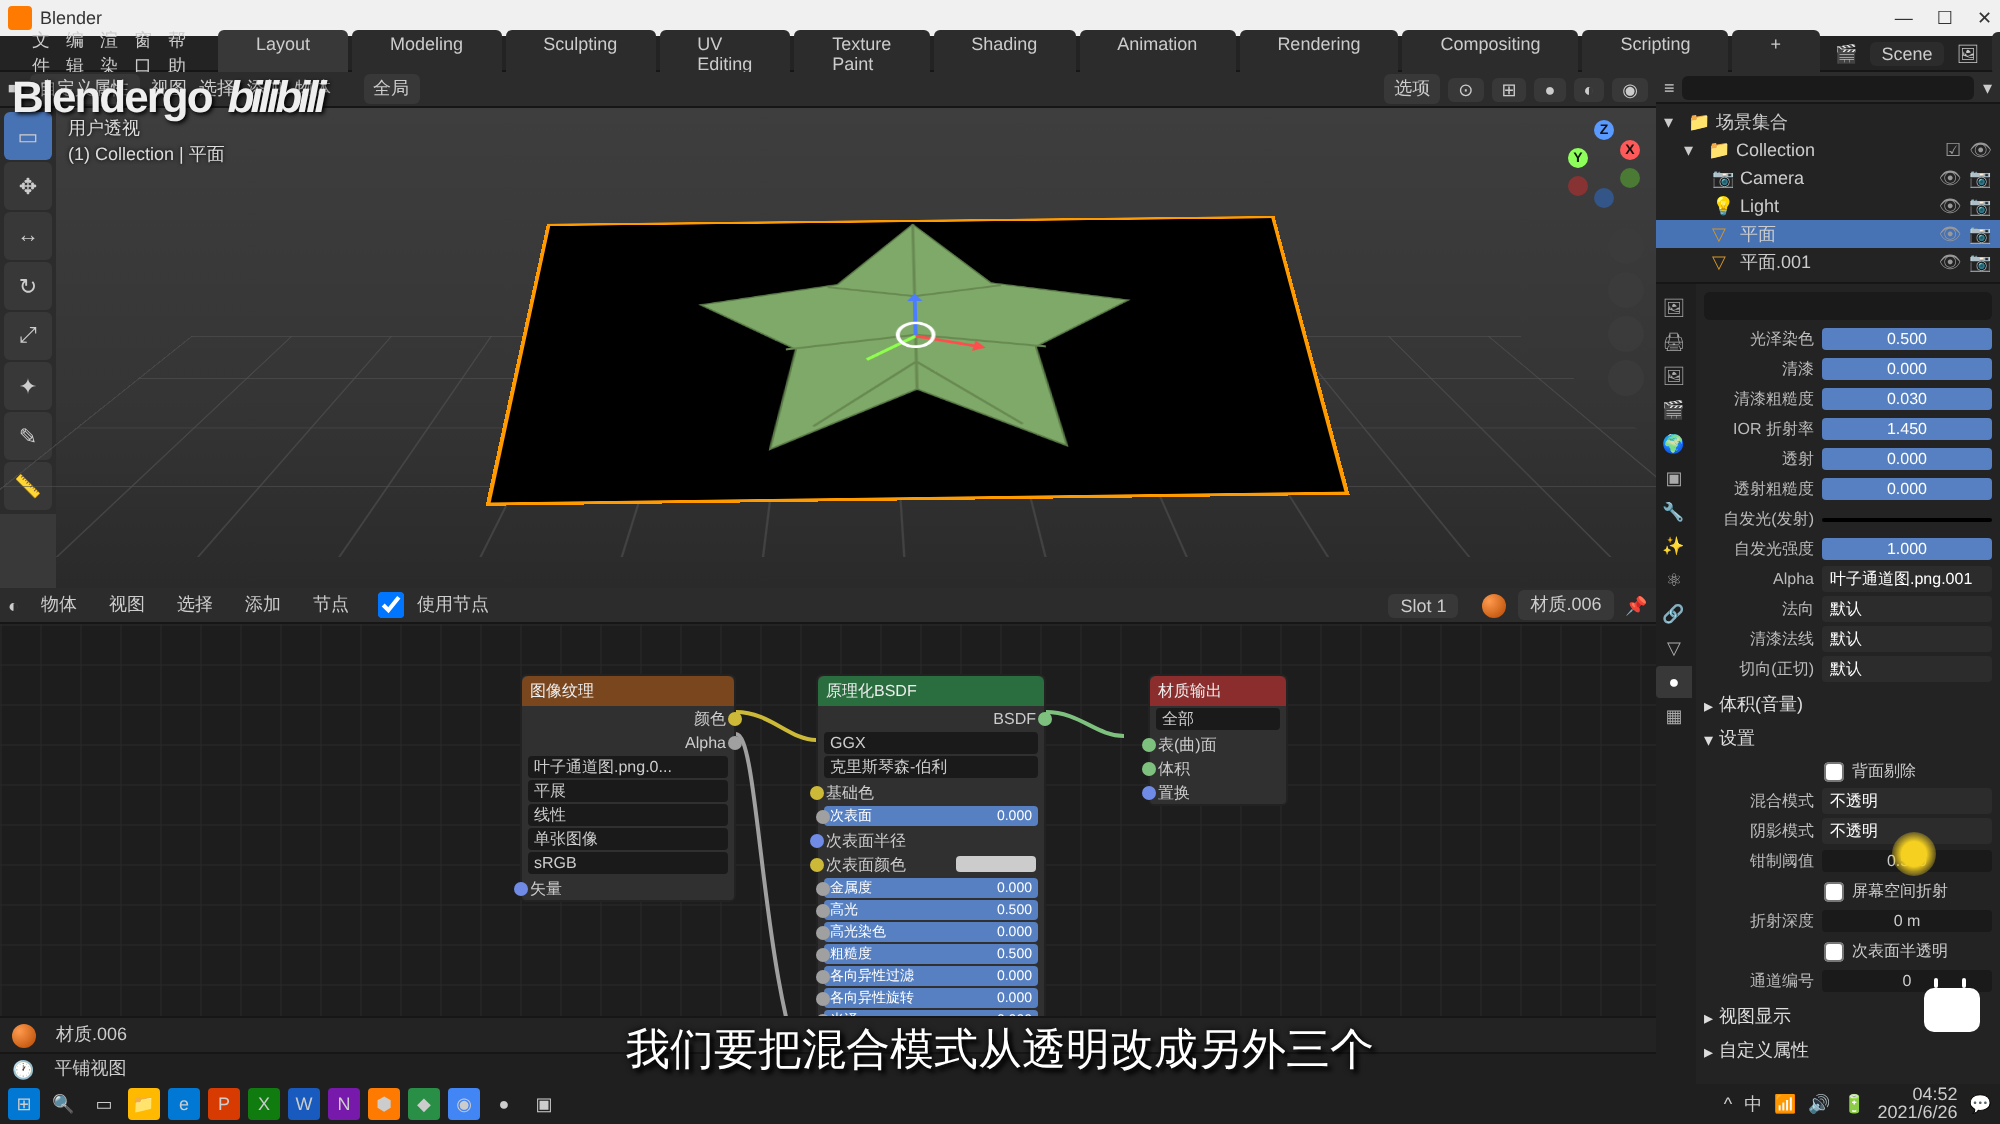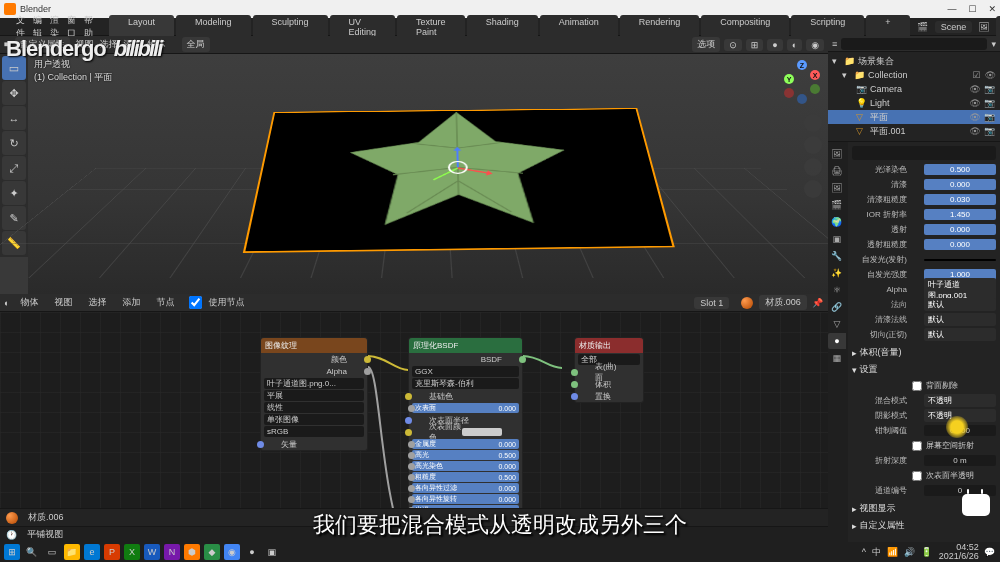--- a/index.html
+++ b/index.html
@@ -54,21 +54,21 @@
 
 
 .node-editor { flex: 1; background: #1d1d1d; position: relative; overflow: hidden; }
 .node-header { height: 18px; background: #2c2c2c; display: flex; align-items: center; padding: 0 4px; gap: 6px; border-bottom: 1px solid #161616; font-size: 9px; }
 .node-header .nh-item { padding: 1px 5px; }
 .node-header .slot-field { background: #383838; padding: 1px 6px; border-radius: 3px; margin-left: auto; text-align: right; }
 .node-canvas { position: absolute; top: 18px; left: 0; right: 0; bottom: 0; background: #1d1d1d;
   background-image: repeating-linear-gradient(to right, rgba(40,40,40,.6) 0 1px, transparent 1px 20px), repeating-linear-gradient(to bottom, rgba(40,40,40,.6) 0 1px, transparent 1px 20px); }
 .node { position: absolute; background: #303030; border: 1px solid #222; border-radius: 3px; font-size: 8px; }
 .node-title { padding: 2px 4px; border-radius: 3px 3px 0 0; color: #eee; font-size: 8px; }
-.node-row { display: flex; align-items: center; padding: 1px 20px; height: 12px; position: relative; }
+.node-row { display: flex; align-items: center; padding: 1px 4px; height: 12px; position: relative; }
 .node-row .label { flex: 1; }
 .node-row .val { width: 45px; text-align: right; color: #999; }
 .node-row.slider { background: #5680c2; color: #fff; border-radius: 2px; margin: 1px 3px; height: 10px; padding: 1px 3px; font-size: 7px; }
 .node-row.slider .val { color: #fff; }
 .node-row.field { background: #1a1a1a; border-radius: 2px; margin: 1px 3px; padding: 1px 3px; height: 11px; }
 .socket { width: 7px; height: 7px; border-radius: 50%; position: absolute; }
 .socket.out { right: -4px; }
 .socket.in { left: -4px; }
 .socket.color { background: #ccb937; }
 .socket.float { background: #a0a0a0; }
@@ -92,21 +92,21 @@
 
 
 .properties { flex: 1; display: flex; background: #232323; overflow: hidden; }
 .prop-tabs { width: 20px; background: #1f1f1f; display: flex; flex-direction: column; padding-top: 4px; gap: 1px; }
 .prop-tab { width: 18px; height: 16px; display: flex; align-items: center; justify-content: center; font-size: 9px; cursor: pointer; border-radius: 2px 0 0 2px; color: #aaa; }
 .prop-tab.active { background: #383838; color: #fff; }
 .prop-content { flex: 1; overflow-y: auto; padding: 2px 4px; font-size: 9px; }
 .prop-content::-webkit-scrollbar { width: 6px; }
 .prop-content::-webkit-scrollbar-thumb { background: #444; border-radius: 3px; }
 .prop-search { background: #1a1a1a; border-radius: 3px; height: 14px; margin: 2px 0; }
-.prop-row { display: flex; align-items: center; height: 15px; gap: 17px; }
+.prop-row { display: flex; align-items: center; height: 15px; gap: 4px; }
 .prop-row .pl { width: 55px; text-align: right; color: #bbb; font-size: 8px; }
 .prop-row .pv { flex: 1; background: #5680c2; border-radius: 2px; padding: 1px 4px; color: #fff; font-size: 8px; text-align: center; }
 .prop-row .pv.dark { background: #1a1a1a; color: #ccc; }
 .prop-row .pv.drop { background: #2c2c2c; text-align: left; }
 .prop-section { margin: 4px 0 2px 0; color: #ddd; font-size: 9px; display: flex; align-items: center; gap: 3px; }
 .prop-check { display: flex; align-items: center; gap: 4px; height: 15px; padding-left: 60px; font-size: 8px; }
 .prop-check input { width: 10px; height: 10px; }
 .highlight-circle { position: absolute; width: 22px; height: 22px; border-radius: 50%; background: radial-gradient(circle, #f5d020 40%, rgba(245,208,32,.3) 70%, transparent); pointer-events:none; z-index: 100; }
 
 

